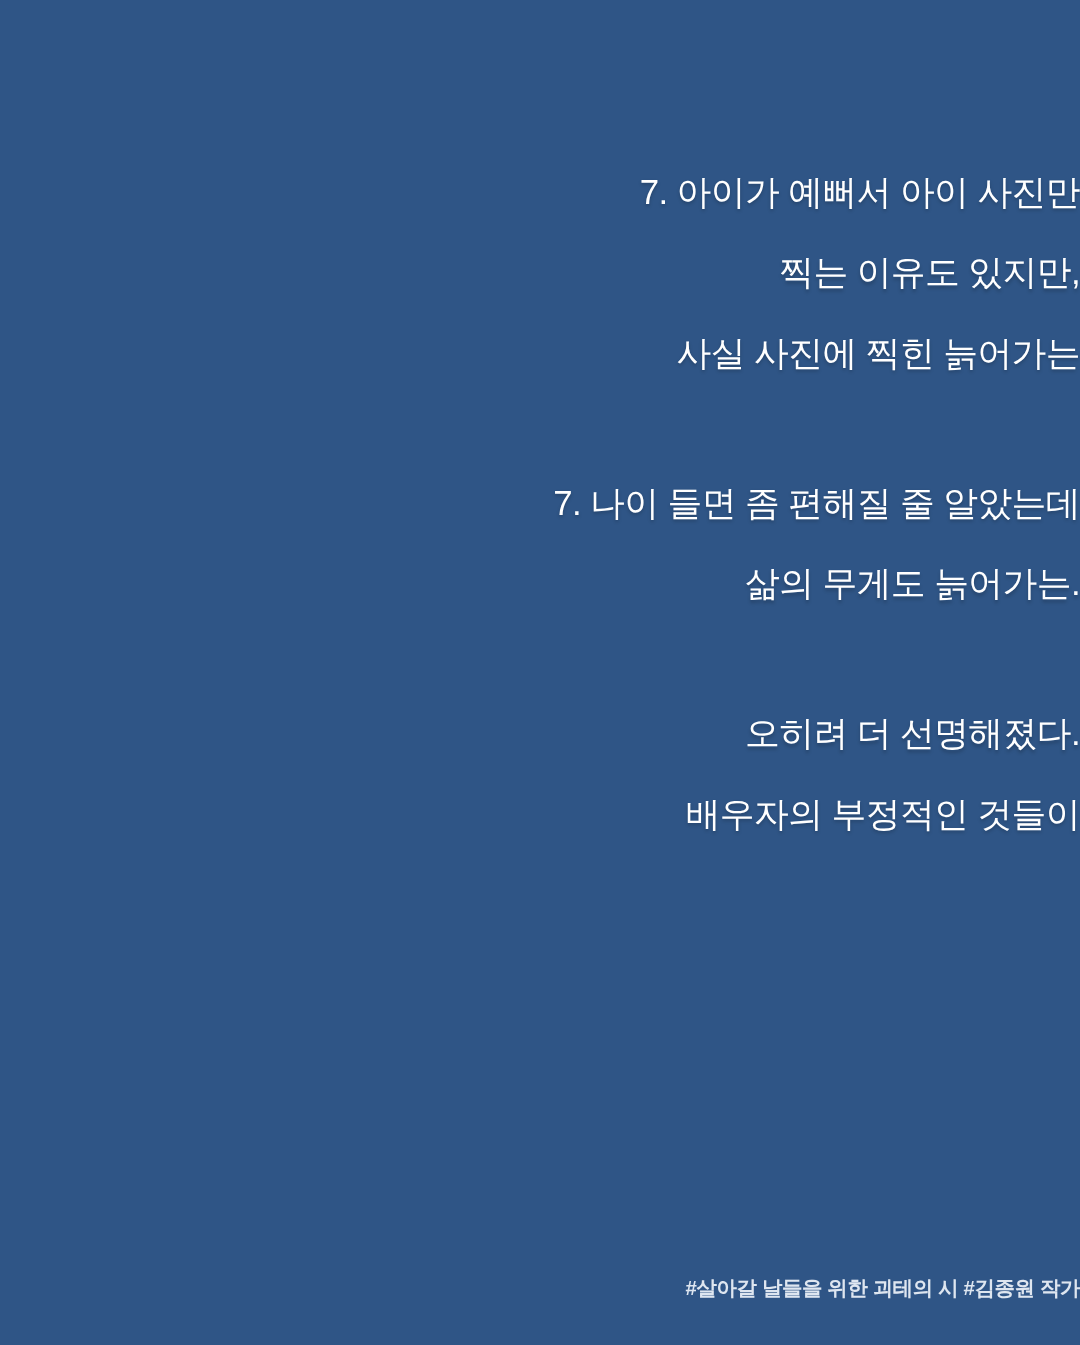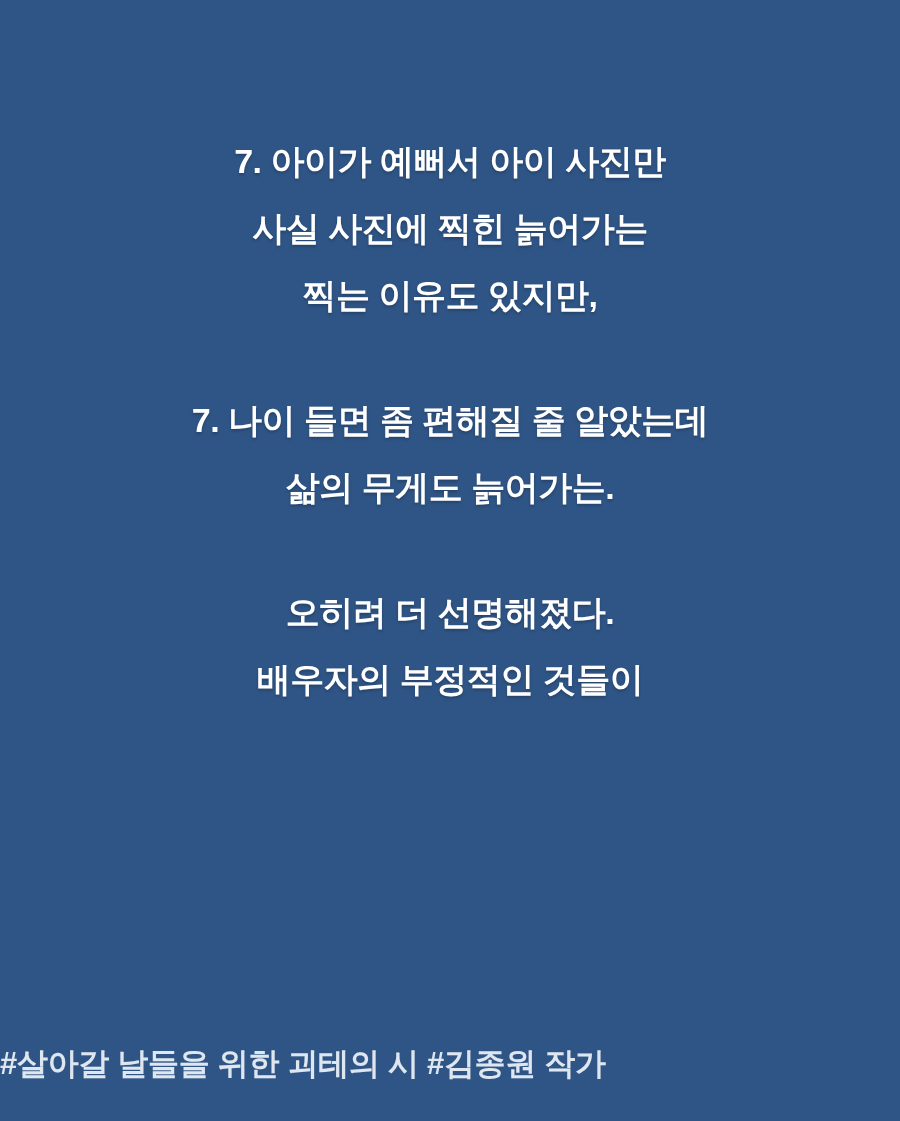--- a/index.html
+++ b/index.html
@@ -25,58 +25,58 @@
   }
   .content {
     width: 100%;
     padding-top: 128px;
     display: flex;
     flex-direction: column;
     align-items: center;
   }
   .stanza {
     width: 100%;
-    text-align: center;
+    text-align: right;
     color: #ffffff;
-    font-weight: bold;
-    font-size: 34px;
+    font-weight: normal;
+    font-size: 29px;
     line-height: 67px;
     letter-spacing: -0.5px;
     text-shadow: 0 2px 3px rgba(0,0,0,0.22);
   }
   .stanza .line {
     display: block;
     white-space: nowrap;
   }
   .gap {
     height: 58px;
   }
   .footer {
     position: absolute;
     left: 0;
     right: 0;
     bottom: 36px;
-    text-align: left;
+    text-align: right;
     color: #e8eef6;
-    font-size: 31px;
+    font-size: 17px;
     font-weight: bold;
     letter-spacing: -0.3px;
     opacity: 0.95;
   }
 </style>
 </head>
 <body>
 
 <div class="card">
   <div class="content">
 
     <div class="stanza">
       <span class="line">7. 아이가 예뻐서 아이 사진만</span>
+      <span class="line">찍는 이유도 있지만,</span>
       <span class="line">사실 사진에 찍힌 늙어가는</span>
-      <span class="line">찍는 이유도 있지만,</span>
     </div>
 
     <div class="gap"></div>
 
     <div class="stanza">
       <span class="line">7. 나이 들면 좀 편해질 줄 알았는데</span>
       <span class="line">삶의 무게도 늙어가는.</span>
     </div>
 
     <div class="gap"></div>

